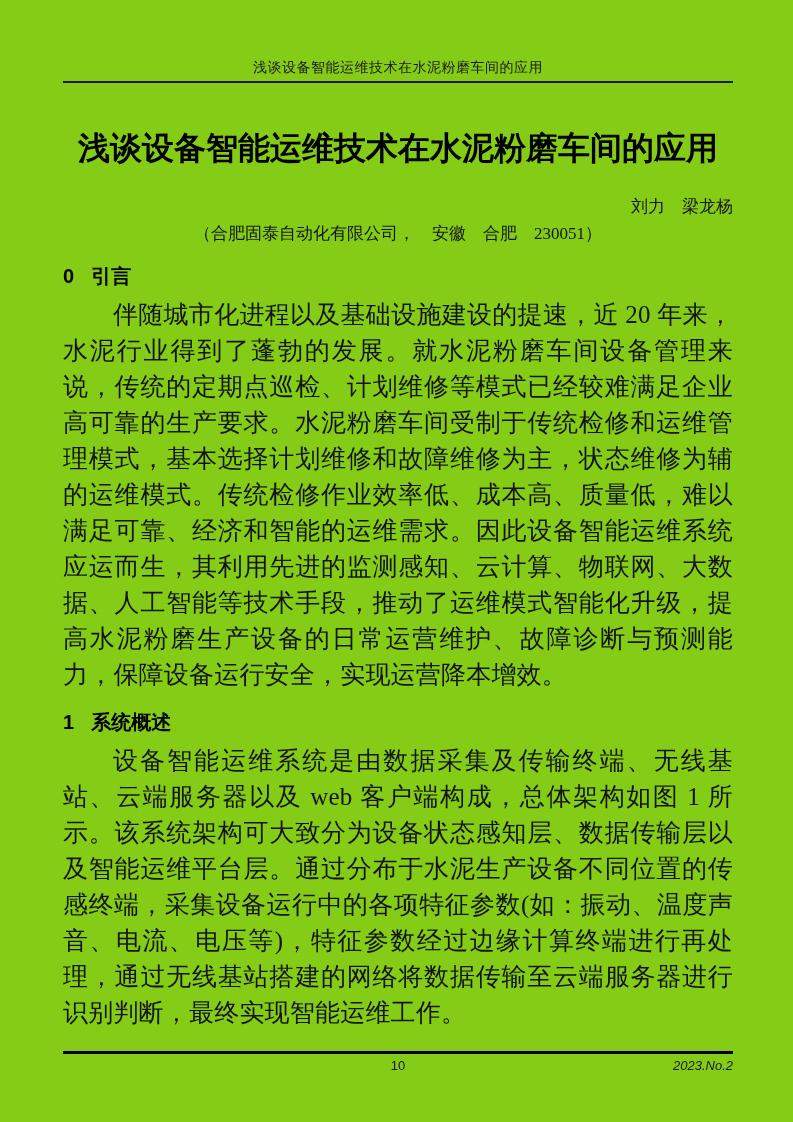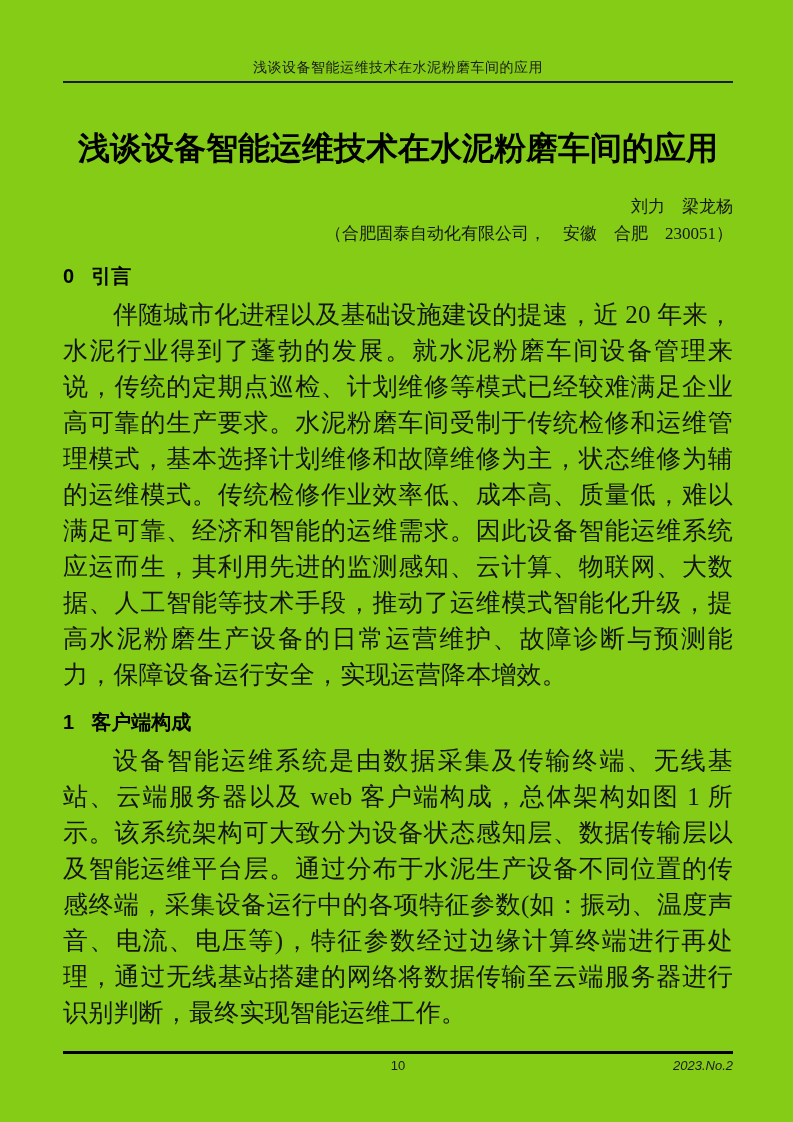--- a/index.html
+++ b/index.html
@@ -47,21 +47,21 @@
     white-space: nowrap;
   }
   .authors {
     margin-top: 25px;
     text-align: right;
     font-size: 17px;
     line-height: 27px;
     color: #151515;
   }
   .affiliation {
-    text-align: right;
+    text-align: center;
     font-size: 17px;
     line-height: 27px;
     color: #151515;
   }
 
   
   .sec-heading {
     margin: 15px 0 7px 0;
     font-family: "Liberation Sans", "DejaVu Sans", sans-serif;
     font-weight: 700;
@@ -133,21 +133,21 @@
 
   <div class="section">
     <h2 class="sec-heading">
       <span class="sec-num">0</span><span class="sec-title">引言</span>
     </h2>
     <p class="body-para">伴随城市化进程以及基础设施建设的提速，近 20 年来，水泥行业得到了蓬勃的发展。就水泥粉磨车间设备管理来说，传统的定期点巡检、计划维修等模式已经较难满足企业高可靠的生产要求。水泥粉磨车间受制于传统检修和运维管理模式，基本选择计划维修和故障维修为主，状态维修为辅的运维模式。传统检修作业效率低、成本高、质量低，难以满足可靠、经济和智能的运维需求。因此设备智能运维系统应运而生，其利用先进的监测感知、云计算、物联网、大数据、人工智能等技术手段，推动了运维模式智能化升级，提高水泥粉磨生产设备的日常运营维护、故障诊断与预测能力，保障设备运行安全，实现运营降本增效。</p>
   </div>
 
   <div class="section">
     <h2 class="sec-heading">
-      <span class="sec-num">1</span><span class="sec-title">客户端构成</span>
+      <span class="sec-num">1</span><span class="sec-title">系统概述</span>
     </h2>
     <p class="body-para">设备智能运维系统是由数据采集及传输终端、无线基站、云端服务器以及 web 客户端构成，总体架构如图 1 所示。该系统架构可大致分为设备状态感知层、数据传输层以及智能运维平台层。通过分布于水泥生产设备不同位置的传感终端，采集设备运行中的各项特征参数(如：振动、温度声音、电流、电压等)，特征参数经过边缘计算终端进行再处理，通过无线基站搭建的网络将数据传输至云端服务器进行识别判断，最终实现智能运维工作。</p>
   </div>
 
   <div class="page-footer">
     <hr class="footer-rule">
     <div class="footer-row">
       <span class="footer-page-num">10</span>
       <span class="footer-issue">2023.No.2</span>
     </div>

